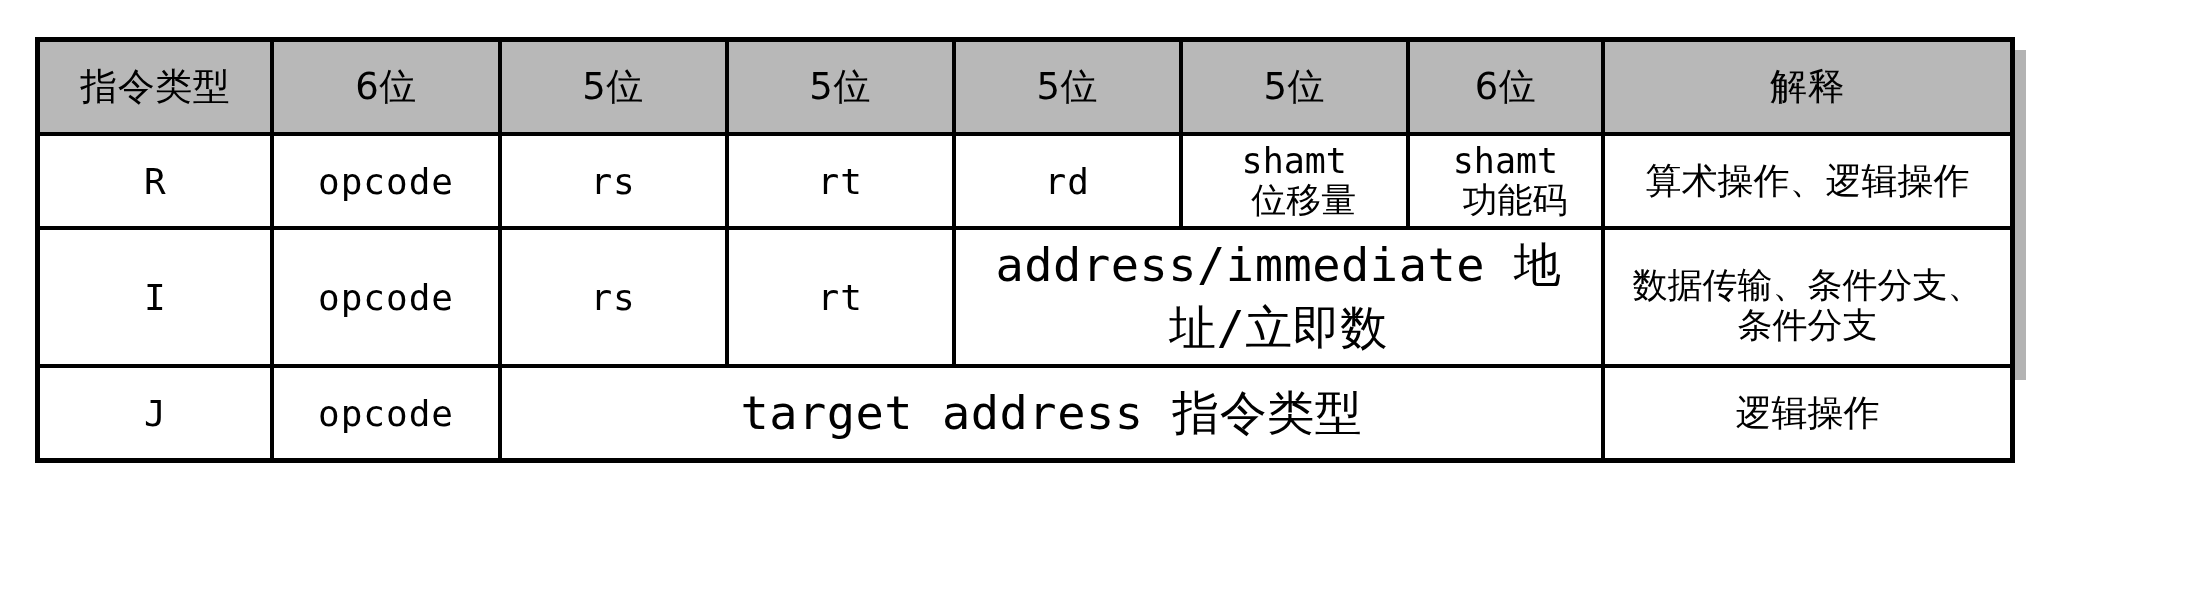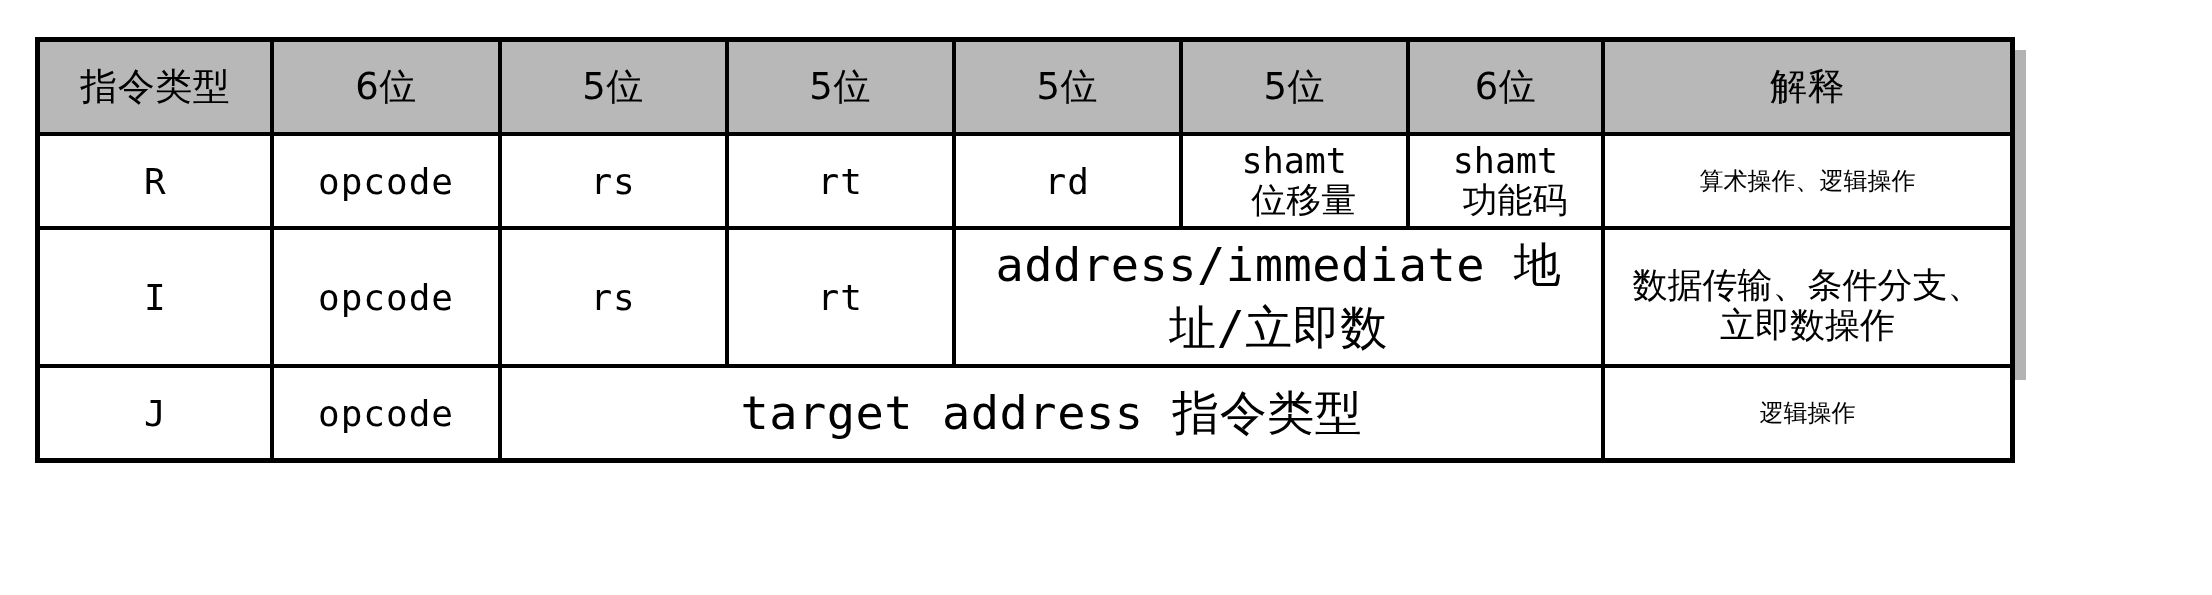--- a/index.html
+++ b/index.html
@@ -73,21 +73,21 @@
     font-size: 36px;
     letter-spacing: 1px;
   }
   .mono-wide {
     font-family: "DejaVu Sans Mono", monospace;
     font-size: 47px;
     letter-spacing: 0.5px;
   }
   .cjk {
     font-family: "DejaVu Sans", sans-serif;
-    font-size: 24px;
+    font-size: 36px;
   }
   .stack {
     display: flex;
     flex-direction: column;
     align-items: center;
     justify-content: flex-end;
     line-height: 1.12;
   }
   .stack .l1 {
     font-family: "DejaVu Sans Mono", monospace;
@@ -174,21 +174,21 @@
 
         <tr>
           <td class="mono">I</td>
           <td class="mono">opcode</td>
           <td class="mono">rs</td>
           <td class="mono">rt</td>
           <td class="mono-wide" colspan="3">address/immediate 地址/立即数</td>
           <td>
             <div class="two-line">
               <span>数据传输、条件分支、</span>
-              <span>立即数操作</span>
+              <span>条件分支</span>
             </div>
           </td>
         </tr>
 
         <tr>
           <td class="mono">J</td>
           <td class="mono">opcode</td>
           <td class="mono-wide" colspan="5">target address 指令类型</td>
           <td class="cjk">逻辑操作</td>
         </tr>

